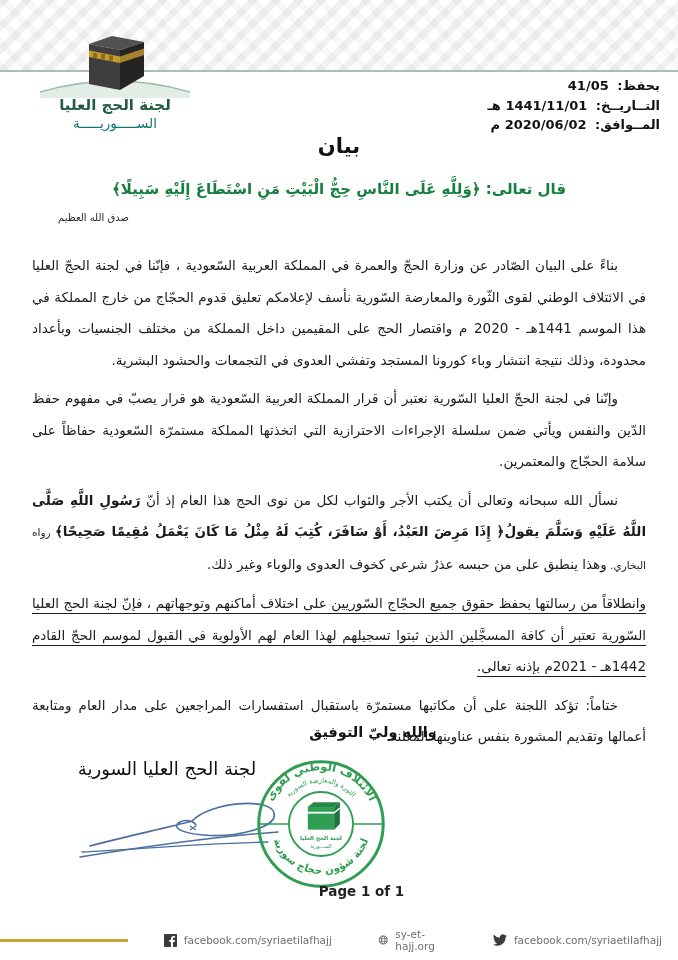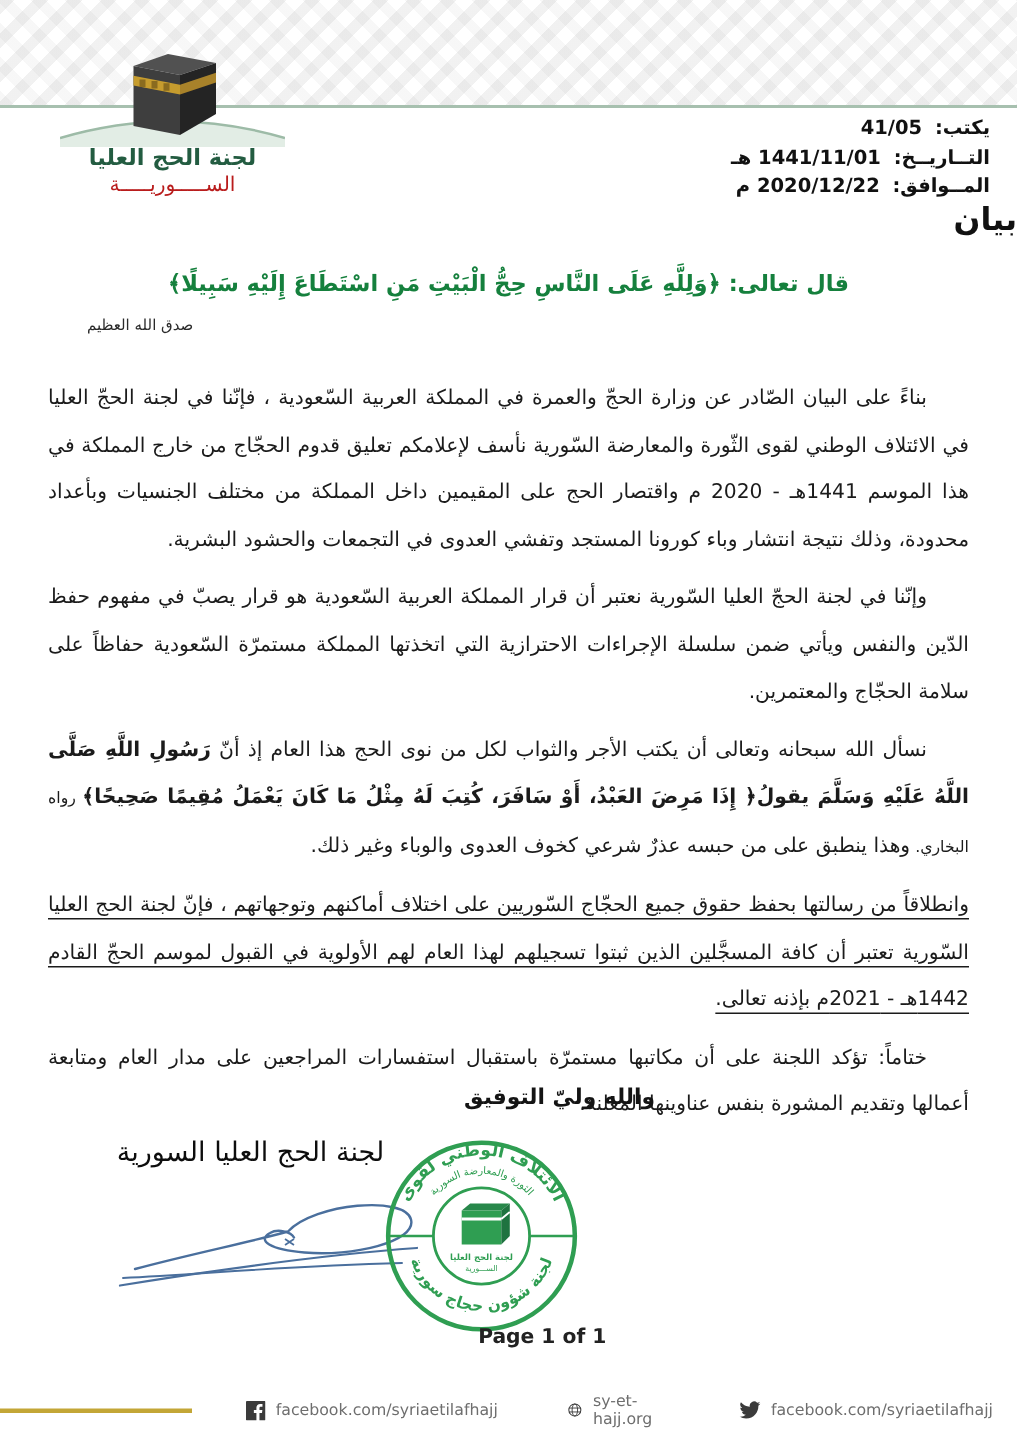--- a/index.html
+++ b/index.html
@@ -13,27 +13,27 @@
     background:
       repeating-linear-gradient(135deg, rgba(60,60,60,0.07) 0 7px, rgba(0,0,0,0) 7px 16px),
       repeating-linear-gradient(45deg, rgba(60,60,60,0.04) 0 7px, rgba(0,0,0,0) 7px 16px),
       #ffffff;
     border-bottom:2px solid #a7c0af;
   }
   
   .logo{position:absolute; left:40px; top:14px; width:150px; text-align:center;}
   .logo svg{display:block;}
   .logo-l1{font-size:15px; font-weight:bold; color:#235c41; direction:rtl; margin-top:-2px;}
-  .logo-l2{font-size:13.5px; color:#b91c1c; direction:rtl; letter-spacing:1px; margin-top:1px;}
+  .logo-l2{font-size:13.5px; color:#0f766e; direction:rtl; letter-spacing:1px; margin-top:1px;}
   
   .meta{position:absolute; right:18px; top:76px; direction:rtl; text-align:right;
         font-size:13px; font-weight:bold; line-height:19.5px; color:#111;}
   .meta-row .meta-value{margin-right:4px;}
   
-  .title{position:absolute; left:0; right:0; top:134px; 
+  .title{position:absolute; left:0; right:0; top:134px; text-align:center;
          font-size:21px; font-weight:bold; direction:rtl; color:#111;}
   .verse{position:absolute; left:0; right:40px; top:180px; text-align:center;
          direction:rtl; font-size:15px; font-weight:bold; color:#15803d;margin-left:40px;}
   .sadaqa{position:absolute; left:58px; top:212px; font-size:10px; direction:rtl; color:#2a2a2a;}
   
   .body{position:absolute; left:32px; right:32px; top:230px; direction:rtl;
         text-align:justify; font-size:13.5px; line-height:31.5px; color:#1b1b1b;margin-top:20px;}
   .body p{margin:0 0 7px 0;}
   .body p.indent{text-indent:28px;}
   .body p.underlined{text-decoration:underline; text-underline-offset:5px;}
@@ -78,30 +78,30 @@
       <rect x="53" y="39" width="4" height="5" fill="#8a6b1f"></rect>
       <rect x="61" y="40" width="4" height="5" fill="#8a6b1f"></rect>
       <rect x="69" y="41.5" width="4" height="5" fill="#8a6b1f"></rect>
     </svg>
     <div class="logo-l1">لجنة الحج العليا</div>
     <div class="logo-l2">الســـــوريـــــة</div>
   </div>
 
   <div class="meta">
     <div class="meta-row">
-      <span class="meta-label">يكتب:</span>
+      <span class="meta-label">بحفظ:</span>
       <span class="meta-value">41/05</span>
     </div>
     <div class="meta-row">
       <span class="meta-label">التــاريــخ:</span>
       <span class="meta-value">1441/11/01 هـ</span>
     </div>
     <div class="meta-row">
       <span class="meta-label">المــوافق:</span>
-      <span class="meta-value">2020/12/22 م</span>
+      <span class="meta-value">2020/06/02 م</span>
     </div>
   </div>
 
   <div class="title">بيان</div>
   <div class="verse">
     <span>قال تعالى:</span>
     <span>﴿وَلِلَّهِ عَلَى النَّاسِ حِجُّ الْبَيْتِ مَنِ اسْتَطَاعَ إِلَيْهِ سَبِيلًا﴾</span>
   </div>
   <div class="sadaqa">صدق الله العظيم</div>
 

